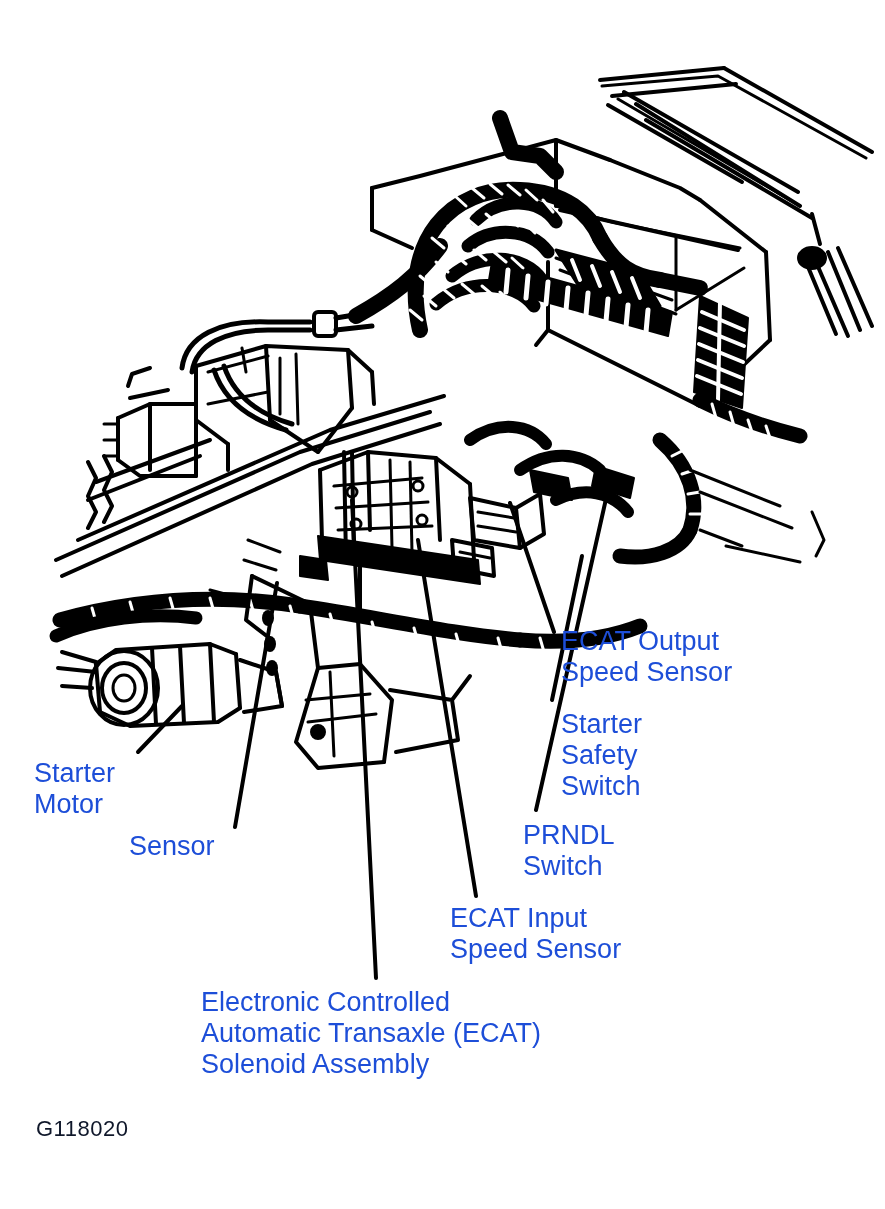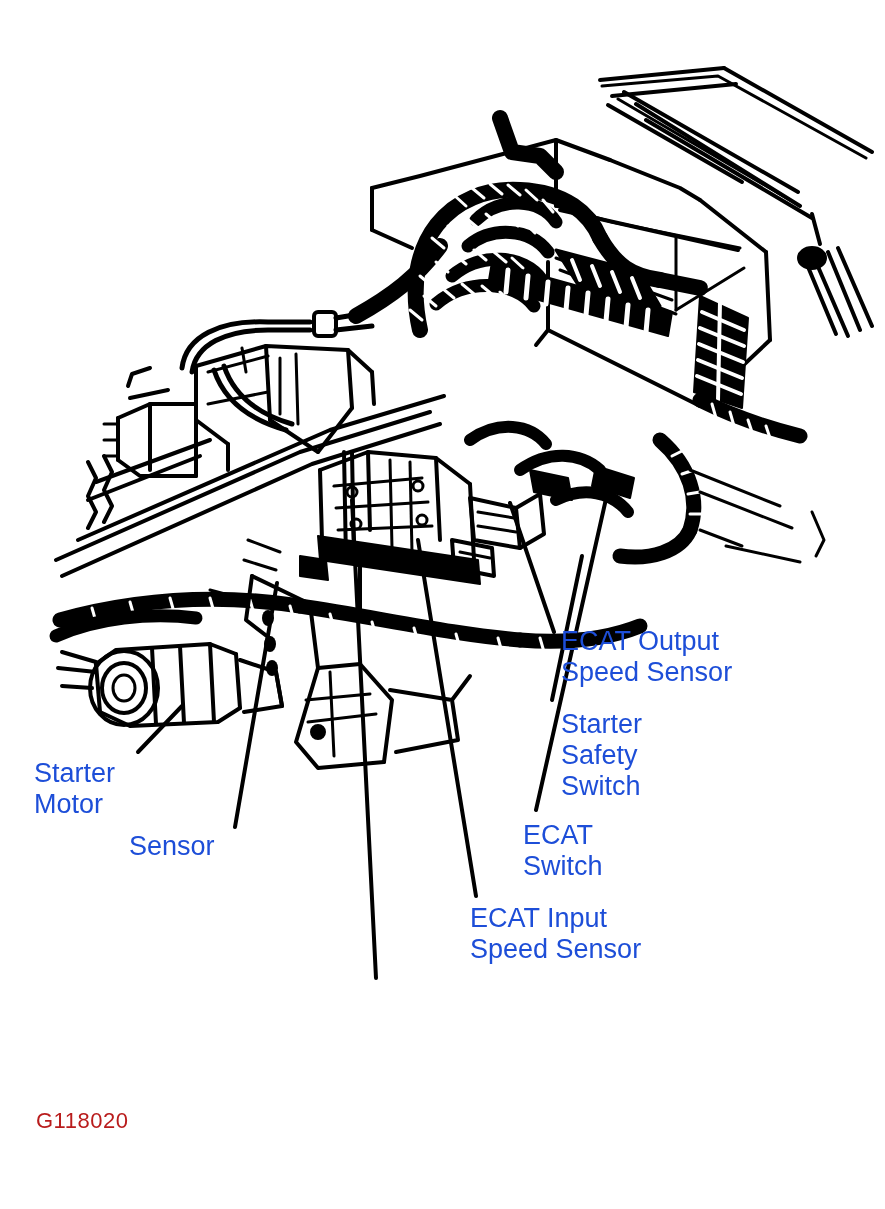--- a/index.html
+++ b/index.html
@@ -1,26 +1,26 @@
 <!DOCTYPE html>
 <html><head>
 <meta charset="utf-8">
 <style>
   html,body{margin:0;padding:0;background:#ffffff;}
   body{width:885px;height:1209px;font-family:"Liberation Sans",sans-serif;color:#000;overflow:hidden;}
   #page{position:relative;width:885px;height:1209px;background:#fff;}
   #art{position:absolute;left:0;top:0;width:885px;height:1209px;}
   .lbl{position:absolute;font-family:"Liberation Sans",sans-serif;font-size:27px;line-height:31px;color:#1d4ed8;white-space:pre;letter-spacing:0px;}
-  .fig{position:absolute;font-family:"Liberation Sans",sans-serif;font-size:22px;color:#b91c1c;white-space:pre;letter-spacing:0.5px;}
+  .fig{position:absolute;font-family:"Liberation Sans",sans-serif;font-size:22px;color:#0f172a;white-space:pre;letter-spacing:0.5px;margin-top:8px;}
   #l-starter{left:34px;top:758px;}
   #l-ground{left:129px;top:831px;}
   #l-ecatout{left:561px;top:626px;}
   #l-neutral{left:561px;top:709px;}
   #l-prndl{left:523px;top:820px;}
-  #l-ecatin{left:470px;top:903px;}
+  #l-ecatin{left:450px;top:903px;}
   #l-solenoid{left:201px;top:987px;}
   #l-figid{left:36px;top:1108px;}
 </style>
 </head>
 <body>
 
 <div id="page">
 
   <svg id="art" viewBox="0 0 885 1209" width="885" height="1209" xmlns="http://www.w3.org/2000/svg">
     <rect x="0" y="0" width="885" height="1209" fill="#ffffff"></rect>
@@ -384,22 +384,25 @@
 
   <div class="lbl" id="l-ground">Sensor</div>
 
   <div class="lbl" id="l-ecatout">ECAT Output
 Speed Sensor</div>
 
   <div class="lbl" id="l-neutral">Starter
 Safety
 Switch</div>
 
-  <div class="lbl" id="l-prndl">ECAT
+  <div class="lbl" id="l-prndl">PRNDL
 Switch</div>
 
   <div class="lbl" id="l-ecatin">ECAT Input
 Speed Sensor</div>
 
+  <div class="lbl" id="l-solenoid">Electronic Controlled
+Automatic Transaxle (ECAT)
+Solenoid Assembly</div>
 
   <div class="fig" id="l-figid">G118020</div>
 
 </div>
 
 </body></html>

